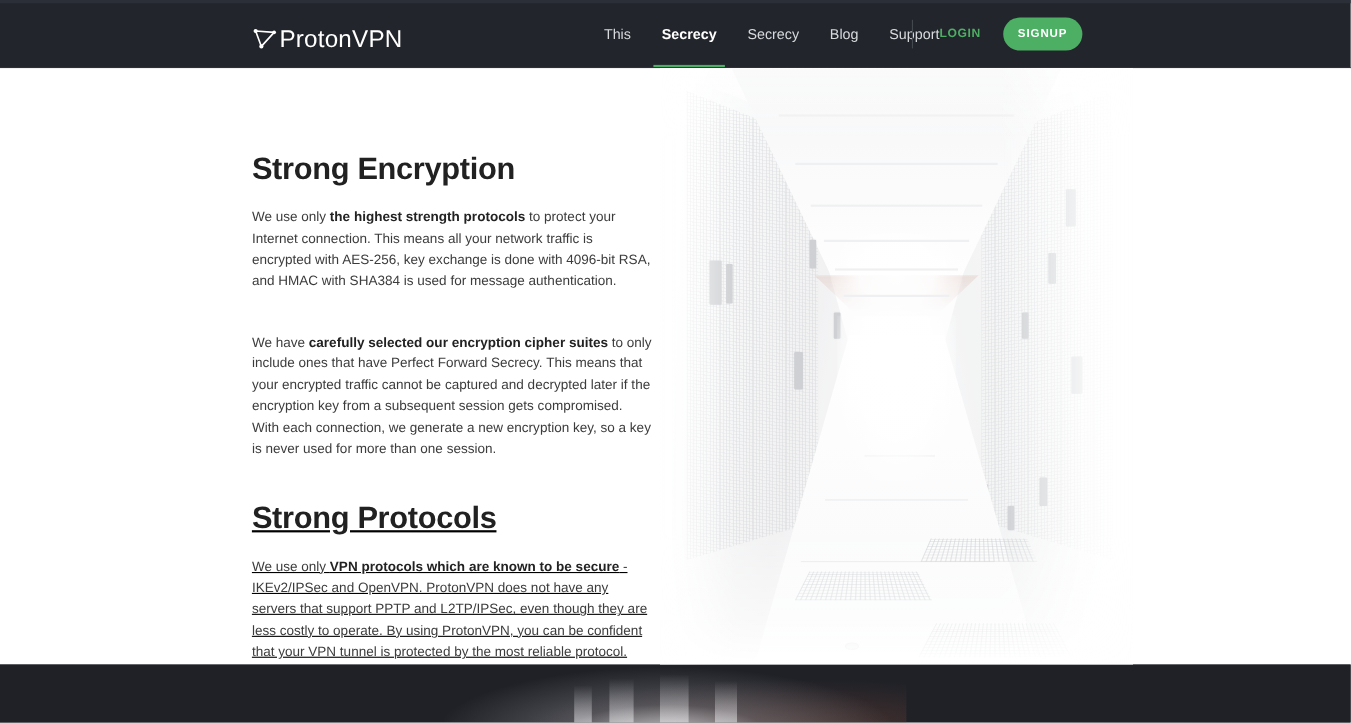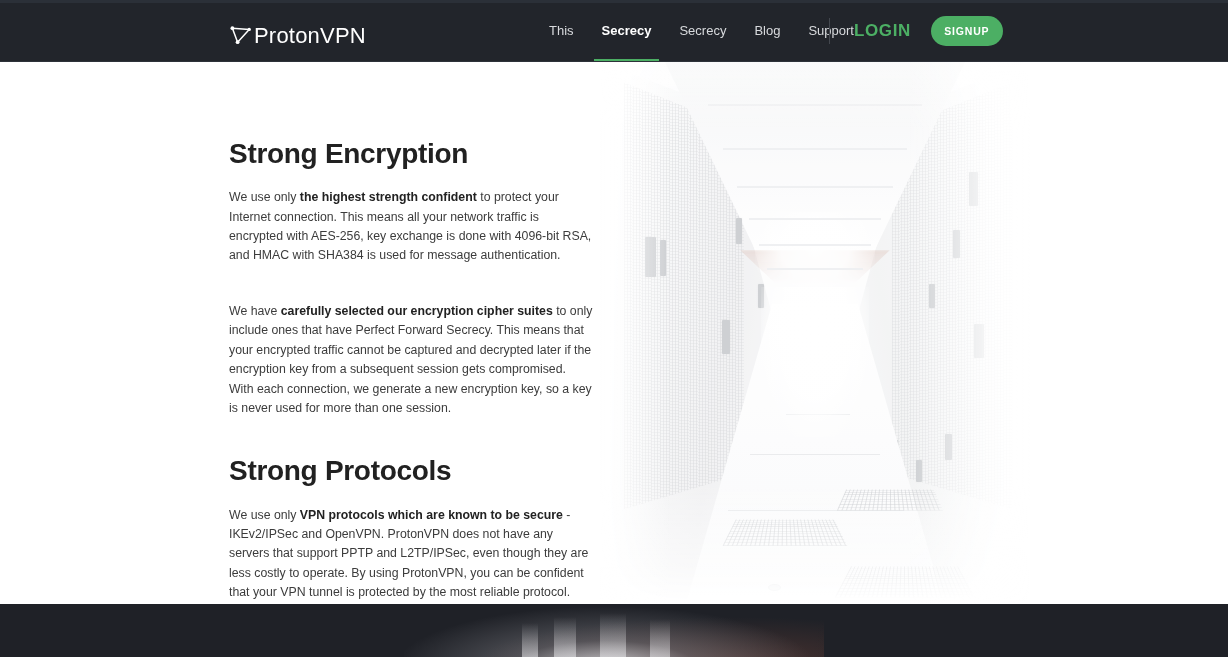--- a/index.html
+++ b/index.html
@@ -63,21 +63,21 @@
 
   
   .auth-group{
     position:absolute; left:829px; top:0; height:61px;
     display:flex; align-items:center; gap:0;
   }
   .auth-divider{
     width:1px; height:26px; background:#43474e; margin-right:24px;
   }
   .login-link{
-    color:#4caf64; font-size:17px; font-weight:700;
+    color:#4caf64; font-size:11px; font-weight:700;
     letter-spacing:.6px; text-decoration:none; white-space:nowrap;
     cursor:pointer; margin-right:20px;
   }
   .signup-button{
     display:flex; align-items:center; justify-content:center;
     width:72px; height:30px;
     background:#4caf64; border:none; border-radius:16px;
     color:#ffffff; font-size:10.5px; font-weight:700;
     letter-spacing:.8px; font-family:inherit;
     cursor:pointer; white-space:nowrap;
@@ -90,21 +90,21 @@
   }
 
   
   .content-column{
     position:absolute; left:229px; top:0;
     width:366px;
   }
   .feature-block{ margin-bottom:0; }
   .feature-block.b1{ padding-top:76px; }
   .feature-block.b2{ padding-top:36px; }
-  .feature-block.b3{ padding-top:37px; }
+  .feature-block.b3{ padding-top:37px;text-decoration:underline; }
 
   .feature-title{
     color:#212121;
     font-size:28px; font-weight:700; letter-spacing:-.3px;
     line-height:1.15;
     margin-bottom:18px;
   }
   .feature-copy{
     color:#3c3c3c;
     font-size:12.3px; font-weight:400;
@@ -279,21 +279,21 @@
 
   </div>
 </header>
 
 <main class="page-body">
 
   <section class="content-column">
 
     <article class="feature-block b1">
       <h2 class="feature-title">Strong Encryption</h2>
-      <p class="feature-copy"><span>We use only </span><b>the highest strength confident</b><span> to protect your Internet connection. This means all your network traffic is encrypted with AES-256, key exchange is done with 4096-bit RSA, and HMAC with SHA384 is used for message authentication.</span></p>
+      <p class="feature-copy"><span>We use only </span><b>the highest strength protocols</b><span> to protect your Internet connection. This means all your network traffic is encrypted with AES-256, key exchange is done with 4096-bit RSA, and HMAC with SHA384 is used for message authentication.</span></p>
     </article>
 
     <article class="feature-block b2">
       <p class="feature-copy"><span>We have </span><b>carefully selected our encryption cipher suites</b><span> to only include ones that have Perfect Forward Secrecy. This means that your encrypted traffic cannot be captured and decrypted later if the encryption key from a subsequent session gets compromised. With each connection, we generate a new encryption key, so a key is never used for more than one session.</span></p>
     </article>
 
     <article class="feature-block b3">
       <h2 class="feature-title">Strong Protocols</h2>
       <p class="feature-copy"><span>We use only </span><b>VPN protocols which are known to be secure</b><span> - IKEv2/IPSec and OpenVPN. ProtonVPN does not have any servers that support PPTP and L2TP/IPSec, even though they are less costly to operate. By using ProtonVPN, you can be confident that your VPN tunnel is protected by the most reliable protocol.</span></p>
     </article>

